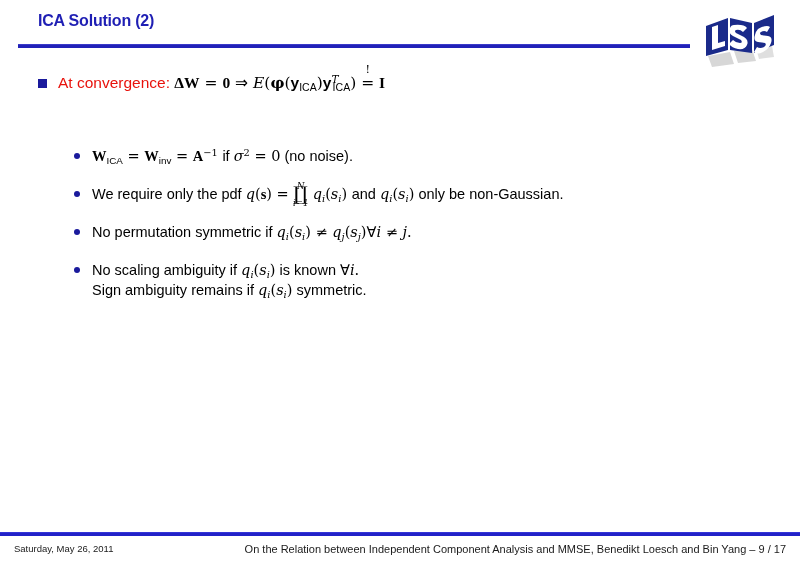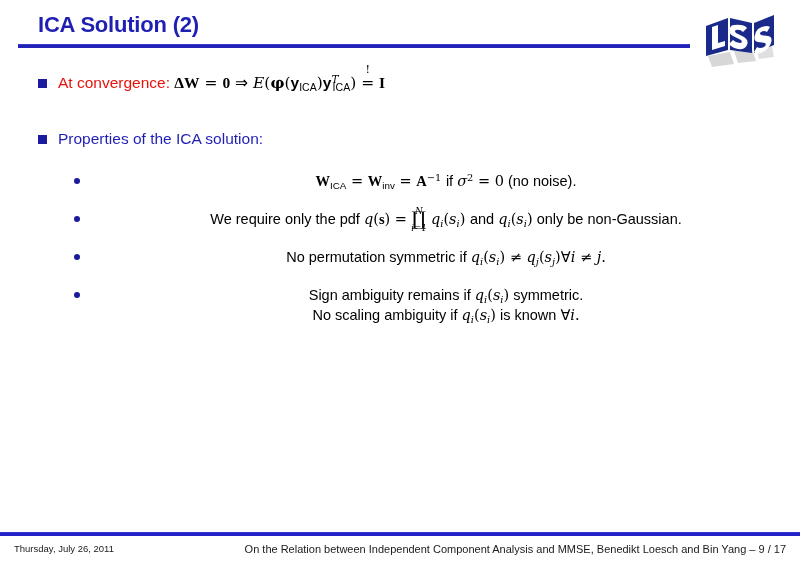--- a/index.html
+++ b/index.html
@@ -14,21 +14,21 @@
     font-family: "Liberation Sans", sans-serif;
     color: #000000;
     overflow: hidden;
   }
 
   
   #slide-title {
     position: absolute;
     left: 38px;
     top: 12px;
-    font-size: 22px;
+    font-size: 16px;
     font-weight: bold;
     color: #1f1fb4;
     letter-spacing: -0.2px;
     white-space: nowrap;
   }
   #title-rule {
     position: absolute;
     left: 18px;
     top: 44px;
     width: 672px;
@@ -69,21 +69,20 @@
   }
   .lvl1-text {
     font-size: 15.5px;
     line-height: 21px;
   }
 
   .lvl2 {
     position: relative;
     padding-left: 92px;
     margin-bottom: 2px;
-    text-align: center;
   }
   .lvl2 > .dot {
     position: absolute;
     left: 74px;
     top: 7px;
     width: 6px;
     height: 6px;
     border-radius: 50%;
     background: #1a1a9c;
   }
@@ -205,24 +204,20 @@
         <span class="mb">ΔW</span> = <span class="mb">0</span> <span class="op">⇒</span>
         <span class="mi">E</span>(<span class="mb" style="font-family:'DejaVu Serif',serif;">φ</span>(<span class="bsans">y</span><sub class="msans">ICA</sub>)<span class="bsans">y</span><sup class="mi">T</sup><sub class="msans" style="margin-left:-0.55em;">ICA</sub>)
         <span class="eqmark"><span class="bang">!</span>=</span>
         <span class="mb">I</span>
       </span>
     </div>
   </div>
 
   <div class="gap-a"></div>
 
-  <div class="lvl1">
-    <span class="sq"></span>
-    <div class="lvl1-text blue">Properties of the ICA solution:</div>
-  </div>
 
   <div class="gap-b"></div>
 
   <div class="lvl2">
     <span class="dot"></span>
     <div class="lvl2-text">
       <span class="mn">
         <span class="mb">W</span><sub class="msans">ICA</sub> = <span class="mb">W</span><sub class="msans">inv</sub> = <span class="mb">A</span><sup class="mn">−1</sup>
       </span>
       <span class="msans">if</span>
@@ -261,29 +256,29 @@
         <span class="op">≠</span> <span class="mi">j</span>.
       </span>
     </div>
   </div>
 
   <div class="gap-c"></div>
 
   <div class="lvl2">
     <span class="dot"></span>
     <div class="lvl2-text">
-      <span class="msans">Sign ambiguity remains if</span>
-      <span class="mn"><span class="mi">q</span><sub class="mi">i</sub>(<span class="mi">s</span><sub class="mi">i</sub>)</span>
-      <span class="msans">symmetric.</span>
-    </div>
-    <div class="lvl2-text">
       <span class="msans">No scaling ambiguity if</span>
       <span class="mn"><span class="mi">q</span><sub class="mi">i</sub>(<span class="mi">s</span><sub class="mi">i</sub>)</span>
       <span class="msans">is known</span>
       <span class="mn"><span class="op">∀</span><span class="mi">i</span>.</span>
     </div>
+    <div class="lvl2-text">
+      <span class="msans">Sign ambiguity remains if</span>
+      <span class="mn"><span class="mi">q</span><sub class="mi">i</sub>(<span class="mi">s</span><sub class="mi">i</sub>)</span>
+      <span class="msans">symmetric.</span>
+    </div>
   </div>
 
 </div>
 
 <div id="footer-rule"></div>
-<div id="footer-left">Thursday, July 26, 2011</div>
+<div id="footer-left">Saturday, May 26, 2011</div>
 <div id="footer-right">On the Relation between Independent Component Analysis and MMSE, Benedikt Loesch and Bin Yang – 9 / 17</div>
 
 </body></html>

